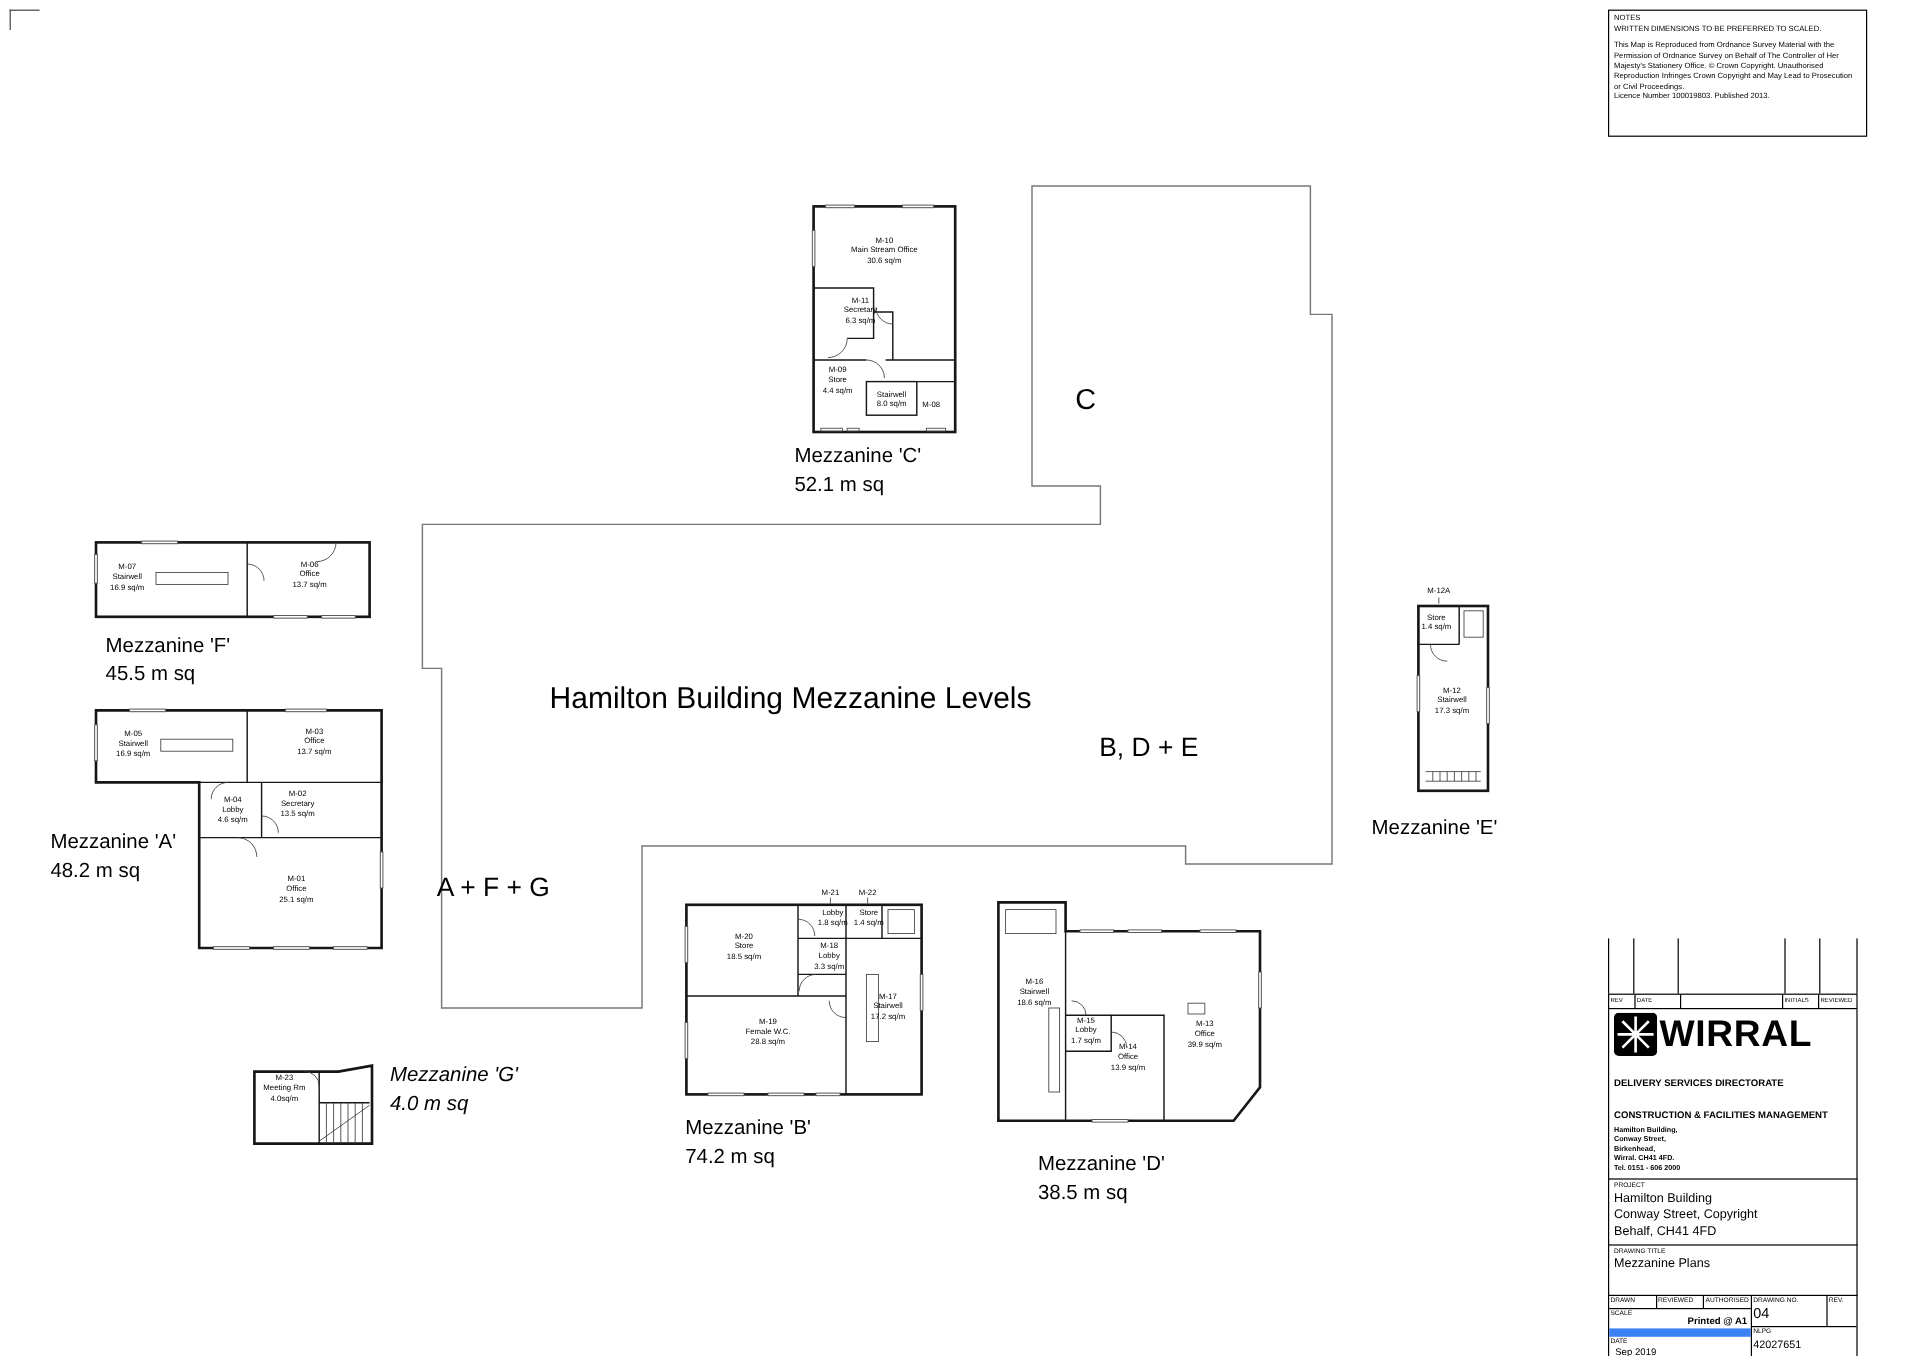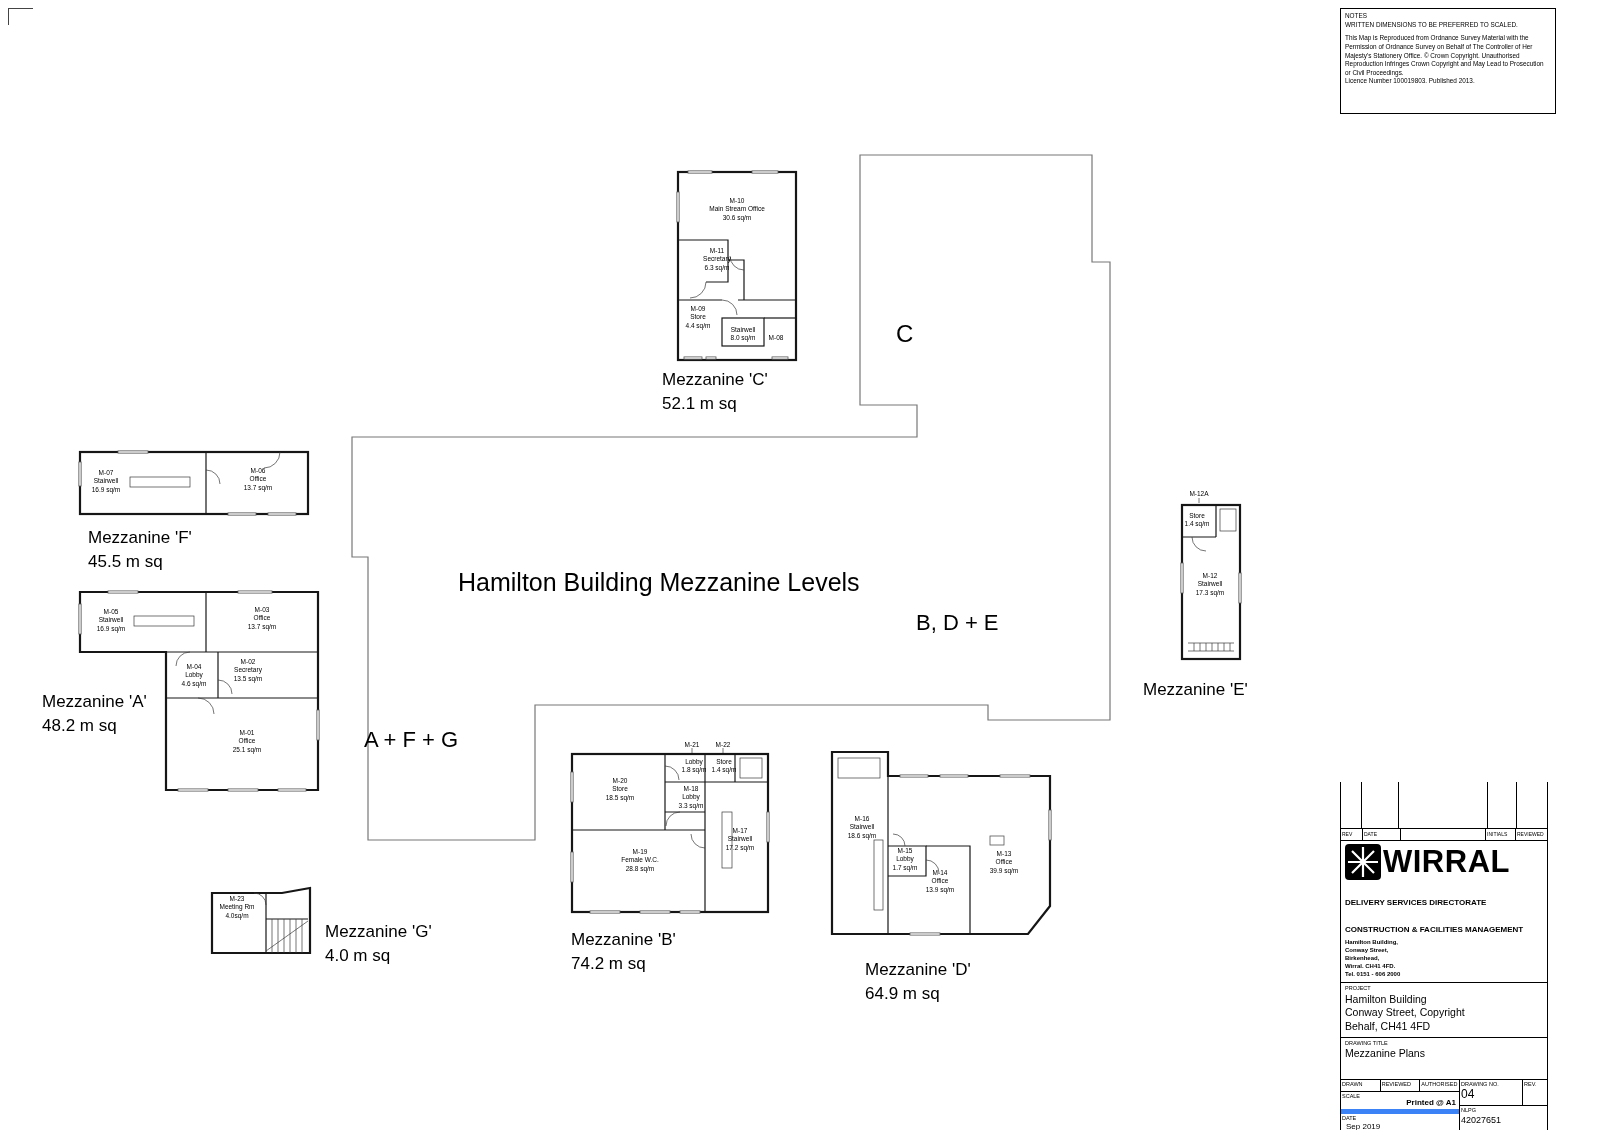--- a/index.html
+++ b/index.html
@@ -39,21 +39,21 @@
   .dept{font-size:8px;font-weight:700;margin-top:18px;}
   .addr{font-size:6px;font-weight:700;margin-top:4px;line-height:1.35;}
   .tb-section{border:1px solid #000;border-top:none;padding:2px 4px 5px;min-height:26px;}
   .tb-label{font-size:5.5px;display:block;}
   .tb-line{font-size:10.5px;margin-top:1.5px;}
   .tb-grid{display:flex;border:1px solid #000;border-top:none;height:52px;}
   .tb-left{width:118px;display:flex;flex-direction:column;border-right:1px solid #000;}
   .tb-row3{display:flex;height:13px;border-bottom:1px solid #000;}
   .tb-row3>div{flex:1;border-right:1px solid #000;padding:1px;}
   .tb-row3>div:last-child{border-right:none;}
-  .tb-rowscale{height:19px;border-bottom:5px solid #3b82f6;padding:1px;position:relative;}
+  .tb-rowscale{height:19px;border-bottom:7px solid #3b82f6;padding:1px;position:relative;}
   .tb-scaleval{position:absolute;right:3px;bottom:2px;font-size:8px;font-weight:700;}
   .tb-rowdate{flex:1;padding:1px;}
   .tb-dateval{font-size:8px;margin-left:4px;margin-top:1px;}
   .tb-right{flex:1;display:flex;flex-direction:column;}
   .tb-right-top{display:flex;height:25px;border-bottom:1px solid #000;}
   .tb-dno{flex:1;border-right:1px solid #000;padding:1px;}
   .tb-dno-val{font-size:12px;margin-top:0px;}
   .tb-revcell{width:22px;padding:1px;}
   .tb-nlpg{flex:1;padding:1px;}
   .tb-nlpg-val{font-size:9px;margin-top:2px;}
@@ -356,21 +356,21 @@
       <div>13.9 sq/m</div>
     </div>
     <div class="rlabel" style="left:174px;top:113px;">
       <div>M-13</div>
       <div>Office</div>
       <div>39.9 sq/m</div>
     </div>
   </div>
   <div class="plan-title" style="left:865px;top:958px;">
     <div>Mezzanine 'D'</div>
-    <div>64.9 m sq</div>
+    <div>38.5 m sq</div>
   </div>
 
   <div class="plan" style="left:210px;top:885px;width:102px;height:72px;">
     <svg width="102" height="72" viewBox="0 0 102 72">
       <path class="wall" d="M2,8 H72 L100,3 V68 H2 Z"></path>
       <path class="iwall" d="M56,8 V68"></path>
       <path class="iwall" d="M56,34 H98"></path>
       <g class="thin">
         <path d="M62,34 V68 M68,34 V68 M74,34 V68 M80,34 V68 M86,34 V68 M92,34 V68"></path>
         <path d="M56,66 L98,36"></path>
@@ -378,21 +378,21 @@
       <g>
         <path class="thin" d="M44,8 A12,12 0 0 1 56,20"></path>
       </g>
     </svg>
     <div class="rlabel" style="left:27px;top:23px;">
       <div>M-23</div>
       <div>Meeting Rm</div>
       <div>4.0sq/m</div>
     </div>
   </div>
-  <div class="plan-title" style="left:325px;top:920px;">
+  <div class="plan-title" style="left:325px;top:884px;font-style:italic;">
     <div>Mezzanine 'G'</div>
     <div>4.0 m sq</div>
   </div>
 
   <div id="titleblock">
     <div class="tb-revgrid">
       <div class="rc1"></div>
         <div class="rc2"></div>
         <div class="rc3"></div>
         <div class="rc4"></div>

